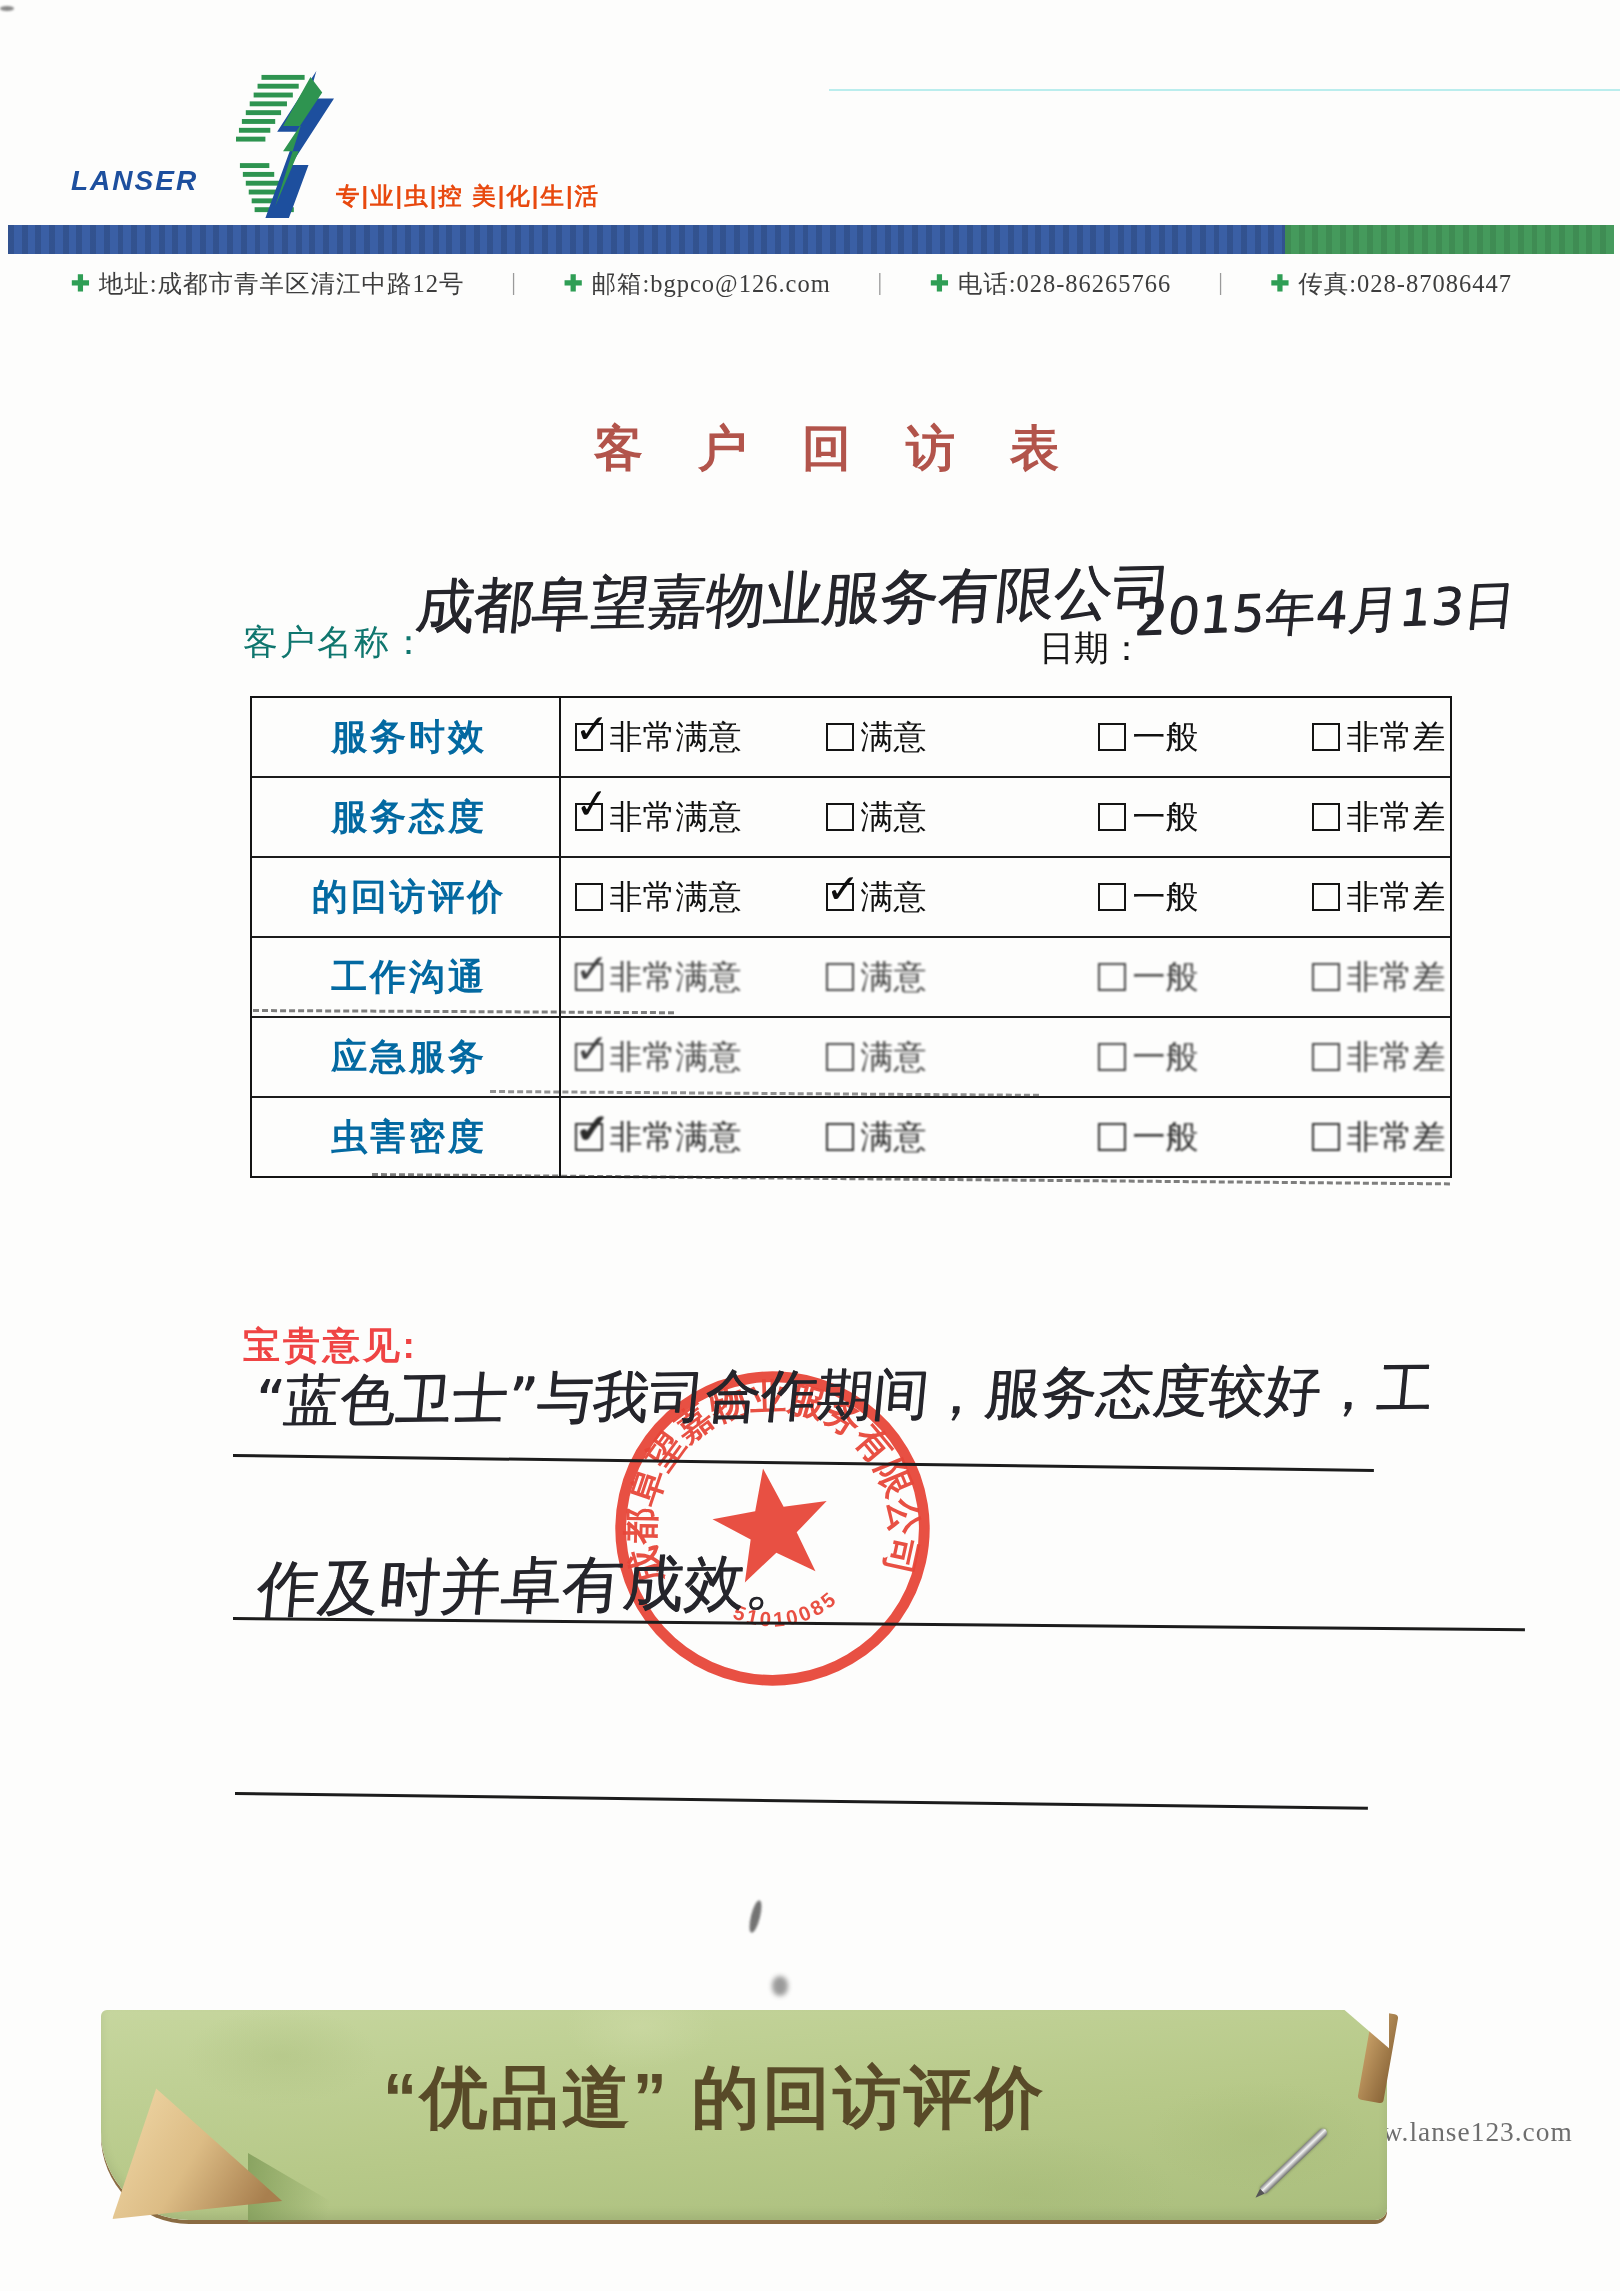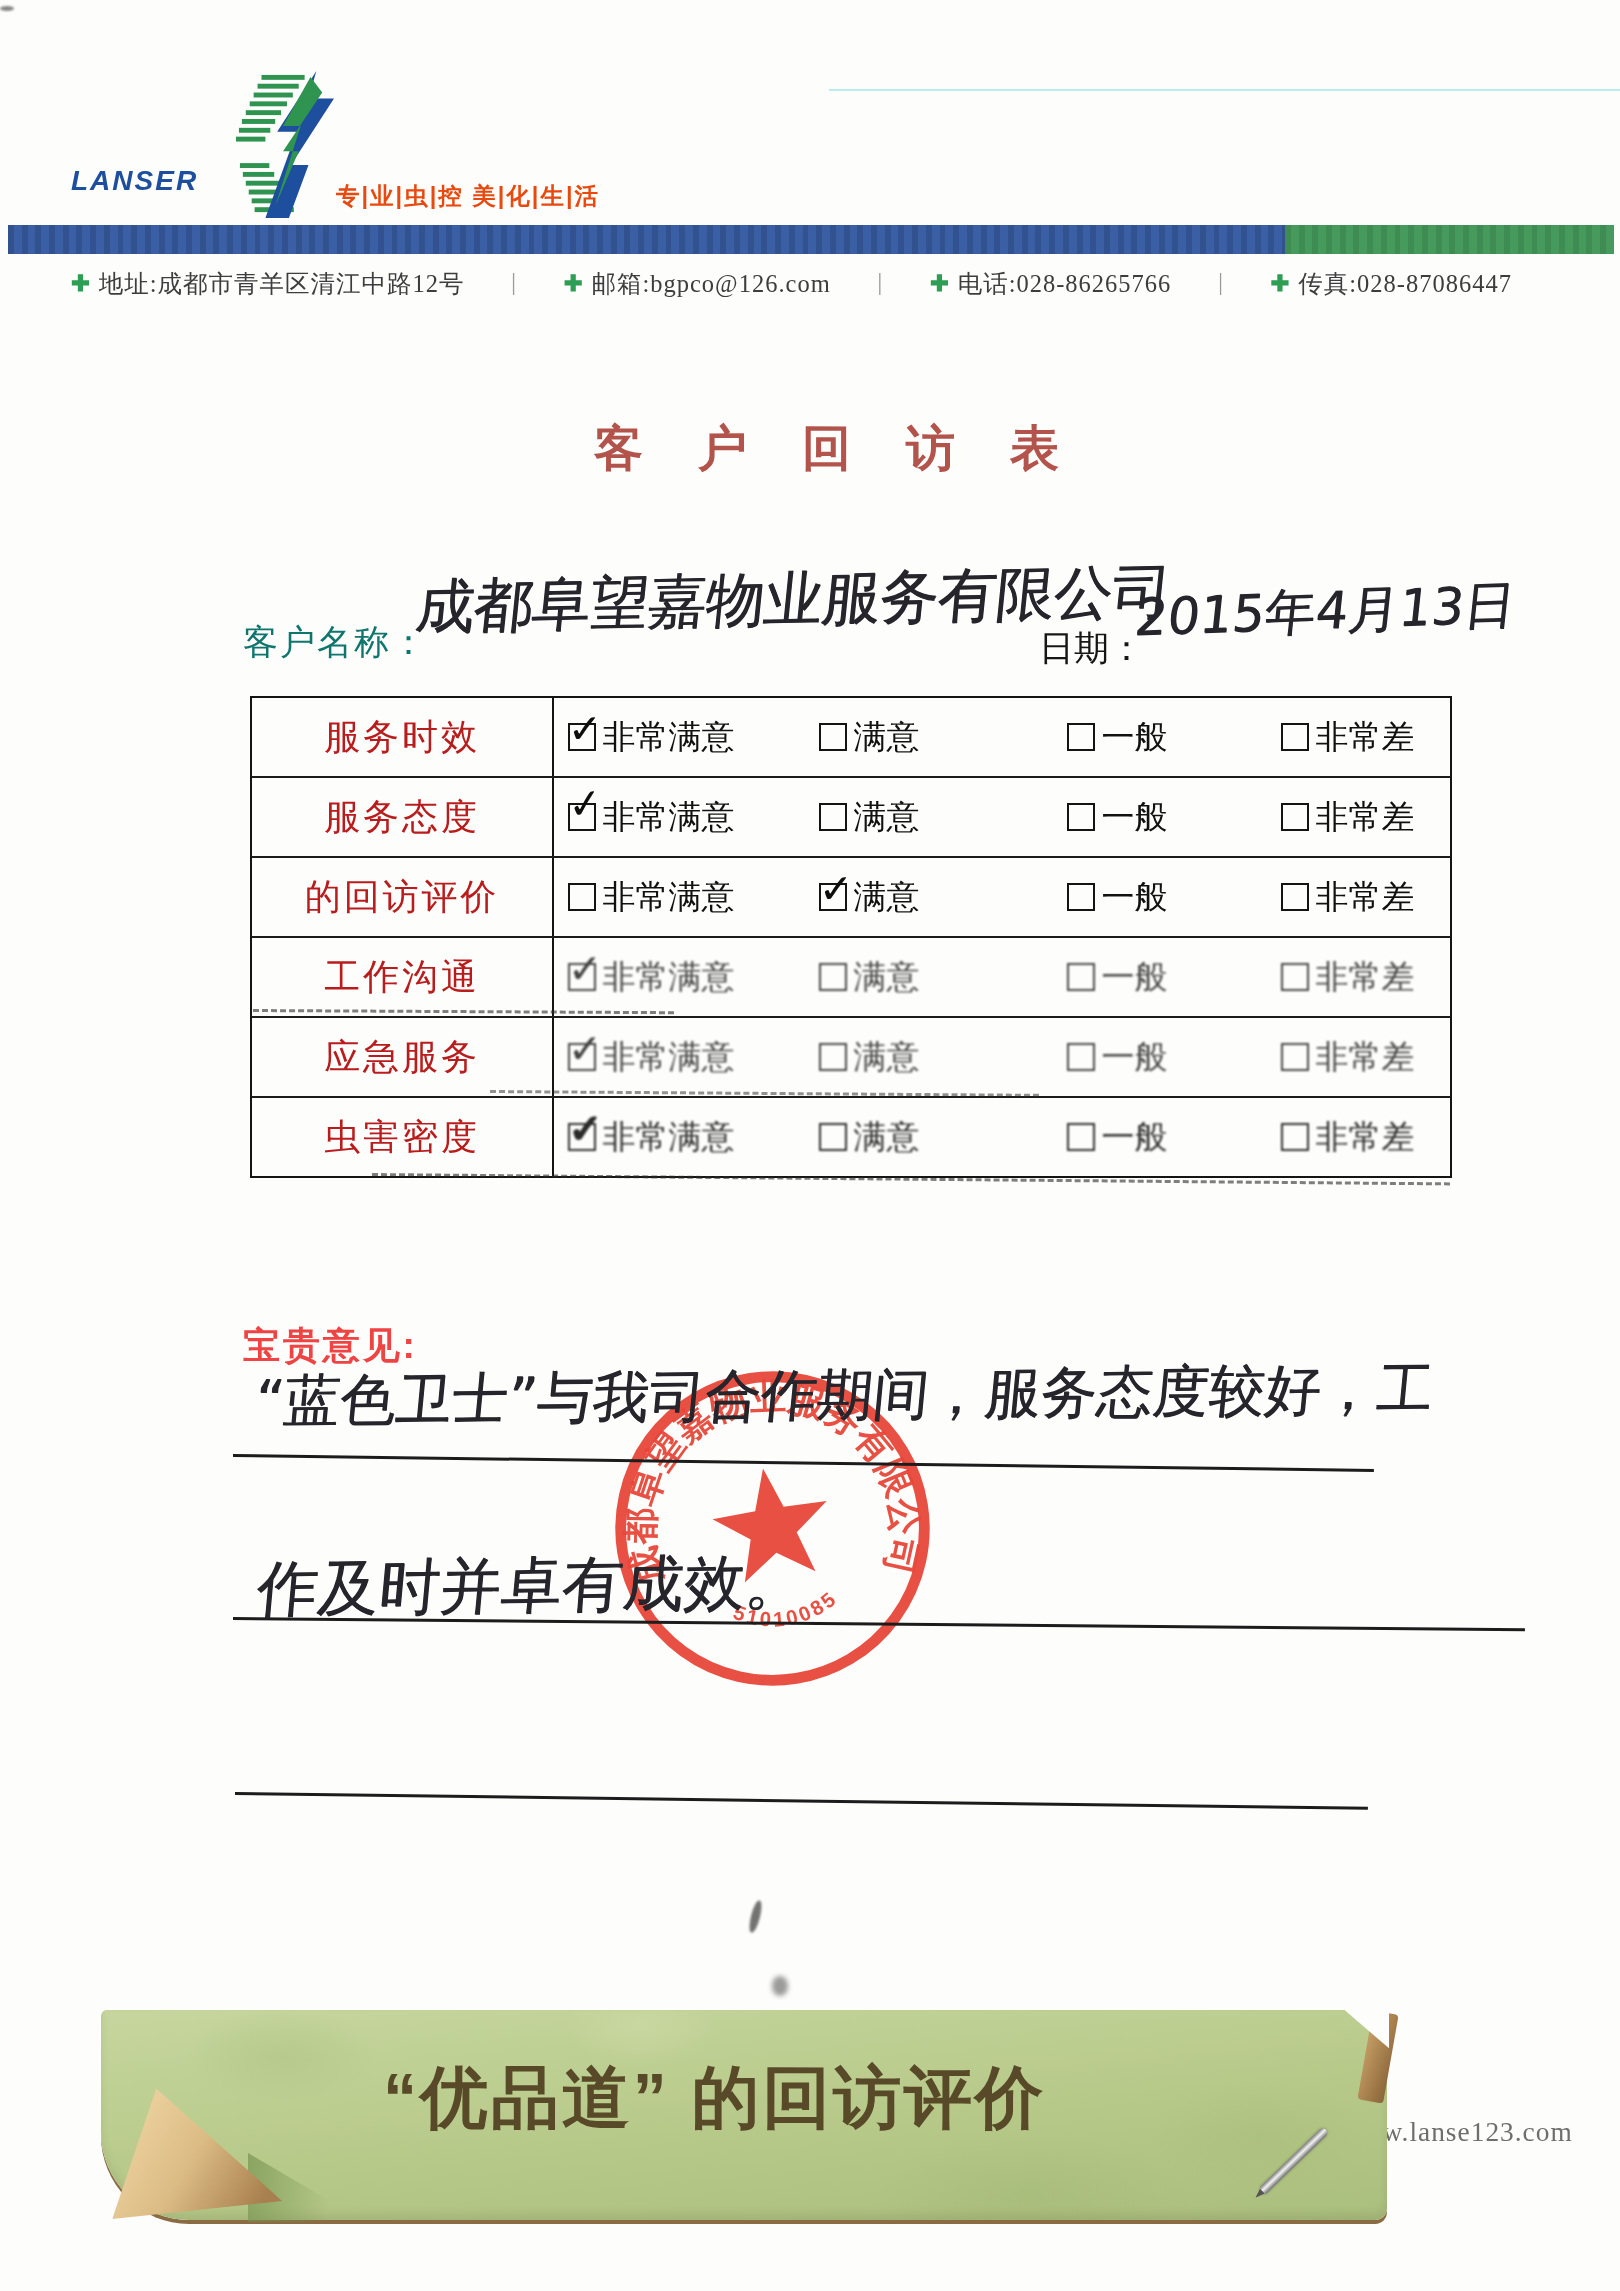--- a/index.html
+++ b/index.html
@@ -31,26 +31,26 @@
   .hw{font-family:"DejaVu Sans",sans-serif;color:#25252b;white-space:nowrap;
       text-shadow:0.6px 0.6px 0 currentColor;transform-origin:left center;}
   .hw-name{position:absolute;left:416px;top:568px;font-size:59px;transform:rotate(-1.2deg) skewX(-7deg);letter-spacing:-1px;}
   .hw-date{position:absolute;left:1135px;top:584px;font-size:51px;transform:rotate(-2deg) skewX(-8deg);}
 
   
   .survey{position:absolute;left:250px;top:696px;width:1202px;border:2.9px solid #141414;box-sizing:border-box;}
   .srow{display:flex;height:78px;align-items:stretch;}
   .srow + .srow{border-top:2px solid #1c1c1c;}
   .scell-label{width:300px;border-right:2px solid #141414;display:flex;align-items:center;justify-content:center;
-               font-size:36px;color:#b91c1c;letter-spacing:2.9px;font-weight:400;}
+               font-size:36px;color:#0369a1;letter-spacing:2.9px;font-weight:700;padding-left:7px;}
   .scell-opts{flex:1;display:flex;align-items:center;padding-left:13.7px;}
   .opt{display:flex;align-items:center;gap:6.9px;font-size:33px;color:#111;}
   .opt:nth-child(1){width:251px;}
   .opt:nth-child(2){width:248px;font-family:Liberation Serif, serif;}
-  .opt:nth-child(3){width:214px;}
+  .opt:nth-child(3){width:214px;margin-left:24px;}
   .box{position:relative;width:28px;height:28px;border:2.9px solid #141414;box-sizing:border-box;flex:none;}
   .check{position:absolute;left:-2px;top:-15.7px;font-size:41px;color:#0d0d0d;line-height:1;}
   .srow:nth-child(2) .check{transform:translateY(-4.9px) rotate(-6deg);}
   .srow:nth-child(6) .check{font-weight:bold;}
   .srow:nth-child(6) .check{text-shadow:1px 0 0 #0d0d0d;}
   .ghost .opt{filter:blur(1.3px);opacity:.78;}
   .ghost-light .opt{filter:blur(0.8px);opacity:.88;}
   .ghost .box,.ghost-light .box{filter:none;}
   .dash-art{position:absolute;border-top:3.9px dashed #2a2a2a;transform-origin:left center;}
 

